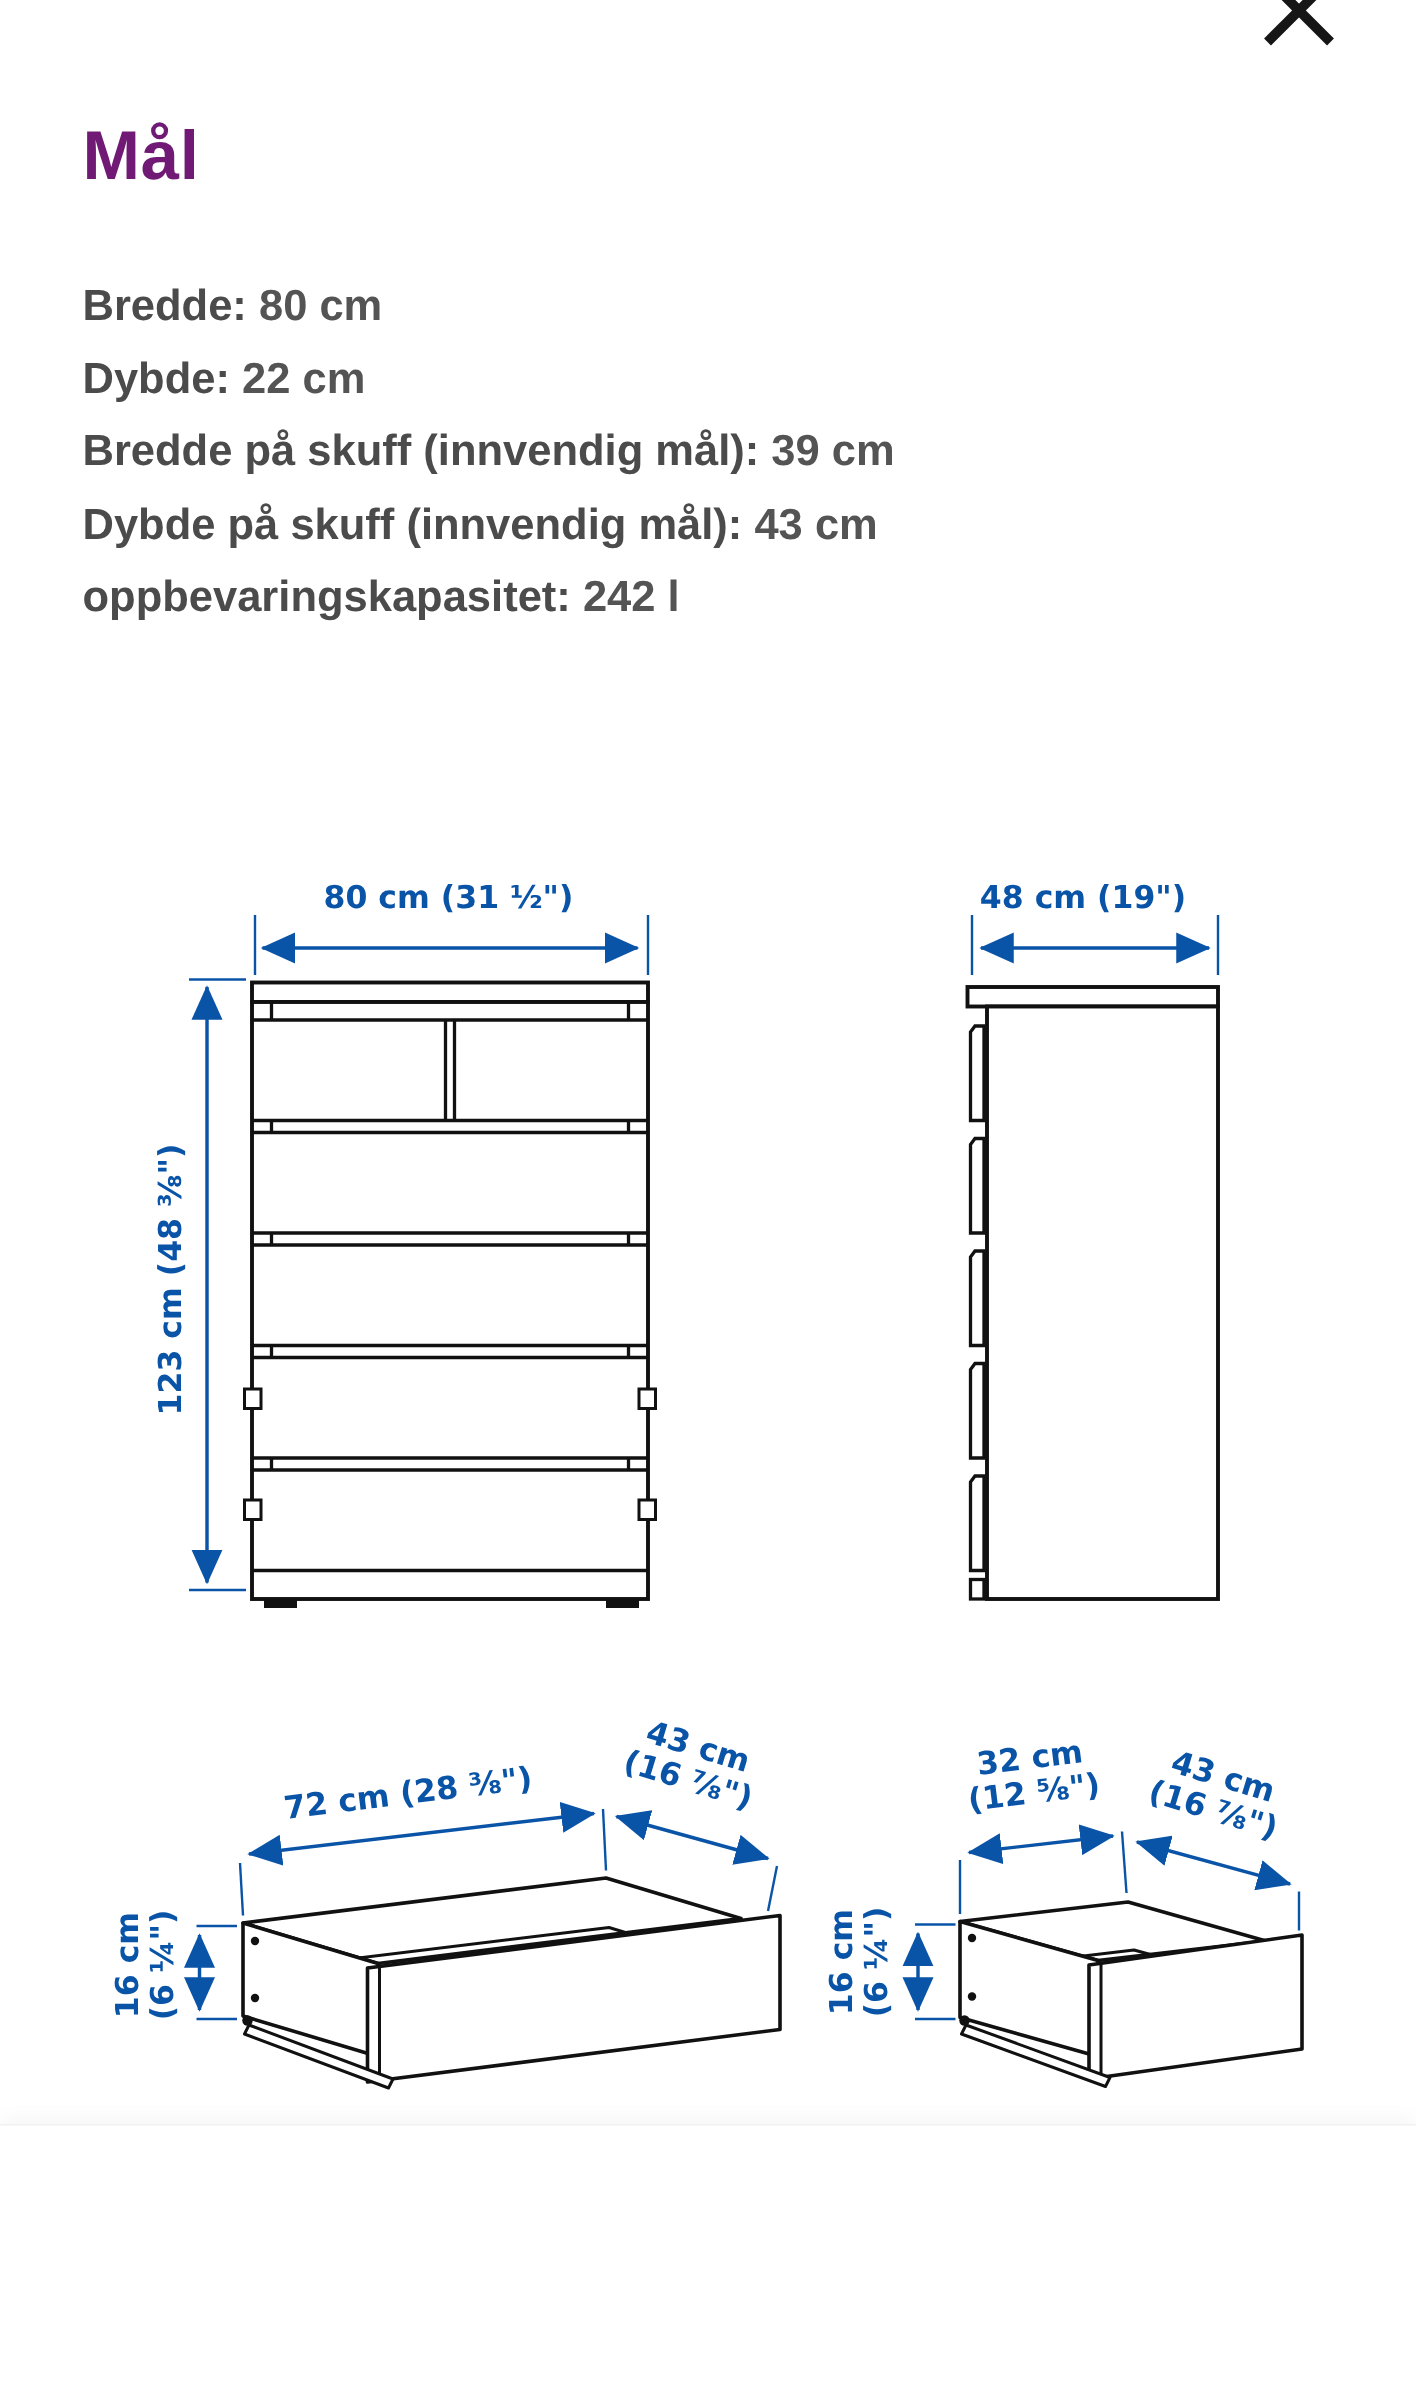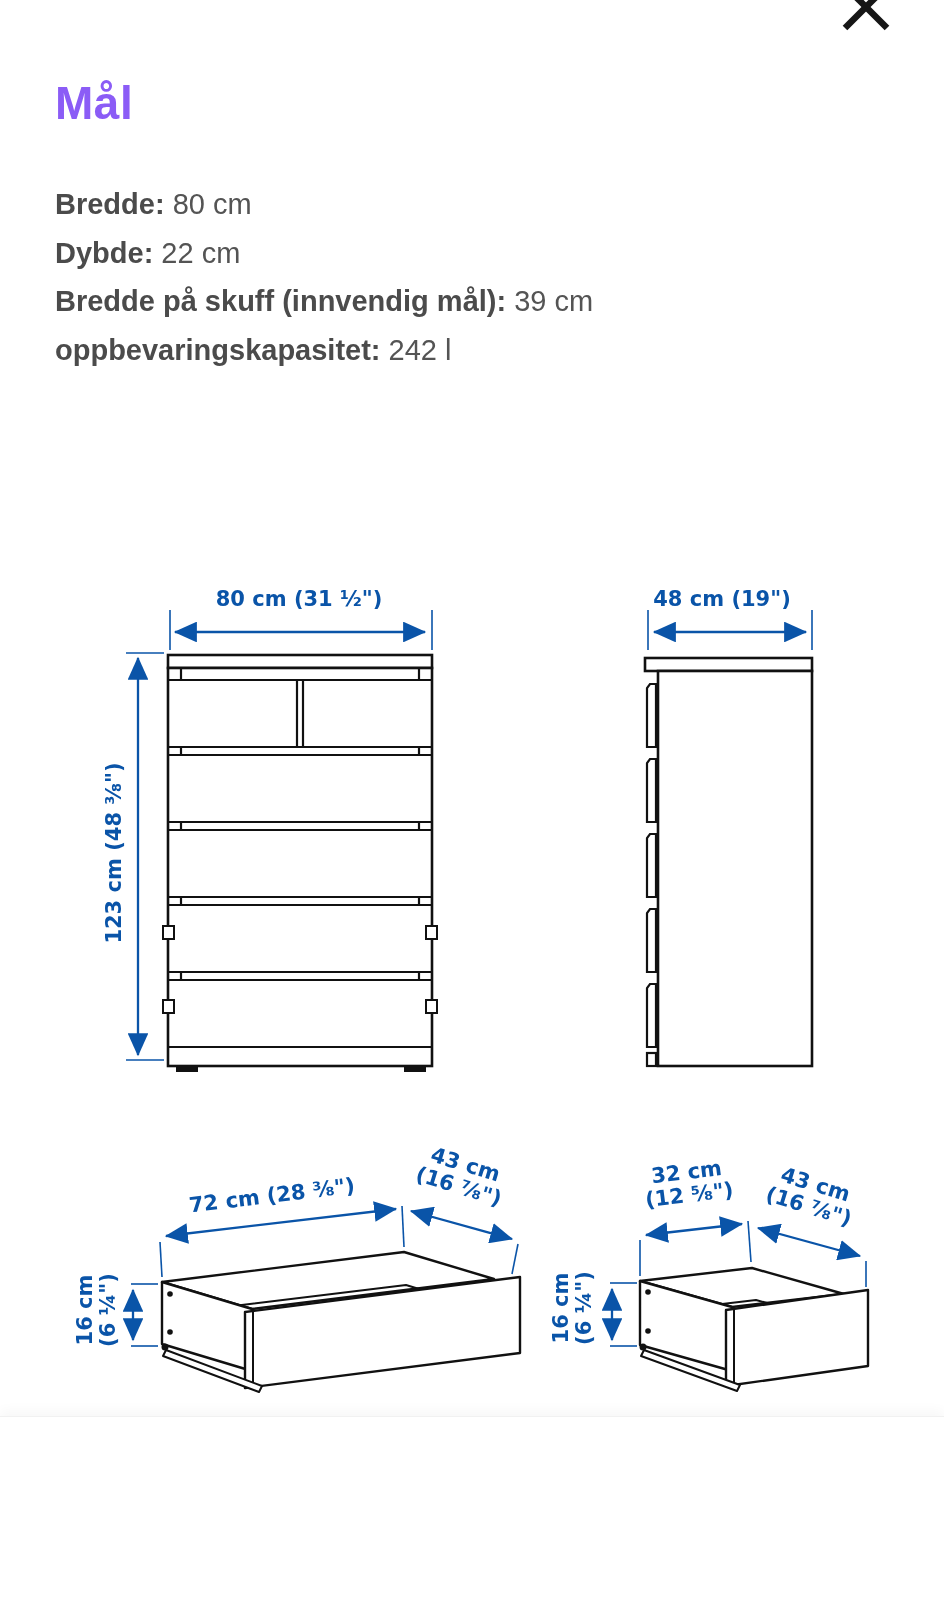--- a/index.html
+++ b/index.html
@@ -1,25 +1,25 @@
 <!DOCTYPE html>
 <html><head>
 <meta charset="utf-8">
 <style>
   html,body{margin:0;padding:0;background:#fff;}
   .page{position:relative;width:944px;height:1600px;background:#fff;overflow:hidden;
         font-family:"Liberation Sans",sans-serif;color:#484848;}
   
   .close-btn{position:absolute;left:830px;top:0;width:68px;height:40px;background:none;border:none;padding:0;cursor:pointer;}
   
-  .title{position:absolute;left:55px;top:76px;font-size:46px;font-weight:700;color:#8b5cf6;margin:0;letter-spacing:.5px;}
+  .title{position:absolute;left:55px;top:76px;font-size:46px;font-weight:700;color:#701a75;margin:0;letter-spacing:.5px;}
   
   .specs{position:absolute;left:55px;top:180px;font-size:29px;line-height:48.5px;color:#4b4b4b;}
   .spec-label{font-weight:700;}
-  .spec-value{font-weight:400;color:#545454;}
+  .spec-value{font-weight:700;color:#545454;}
   
   .diagram{position:absolute;left:0;top:560px;width:944px;height:855px;}
   .diagram svg{position:absolute;left:0;top:0;}
   .dim-label{position:absolute;color:#0A54A8;font-family:"DejaVu Sans","Liberation Sans",sans-serif;
              font-weight:700;font-size:21px;white-space:nowrap;text-align:center;line-height:23px;
              transform:translate(-50%,-50%);}
   .rot-90{transform:translate(-50%,-50%) rotate(-90deg);}
   .rot-n7{transform:translate(-50%,-50%) rotate(-7deg);}
   .rot-17{transform:translate(-50%,-50%) rotate(17deg);}
   
@@ -37,20 +37,21 @@
       <line x1="57" y1="-14" x2="15" y2="28" stroke="#161616" stroke-width="6.5"></line>
     </svg>
   </button>
 
   <h1 class="title">Mål</h1>
 
   <div class="specs">
     <div><span class="spec-label">Bredde:</span> <span class="spec-value">80 cm</span></div>
     <div><span class="spec-label">Dybde:</span> <span class="spec-value">22 cm</span></div>
     <div><span class="spec-label">Bredde på skuff (innvendig mål):</span> <span class="spec-value">39 cm</span></div>
+    <div><span class="spec-label">Dybde på skuff (innvendig mål):</span> <span class="spec-value">43 cm</span></div>
     <div><span class="spec-label">oppbevaringskapasitet:</span> <span class="spec-value">242 l</span></div>
   </div>
 
   <div class="diagram">
     <svg width="944" height="855" viewBox="0 560 944 855">
       <defs>
         <marker id="arr" markerWidth="11" markerHeight="9" refX="9.5" refY="4.5" orient="auto-start-reverse">
           <path d="M0,0 L10,4.5 L0,9 z" fill="#0A54A8"></path>
         </marker>
       </defs>

